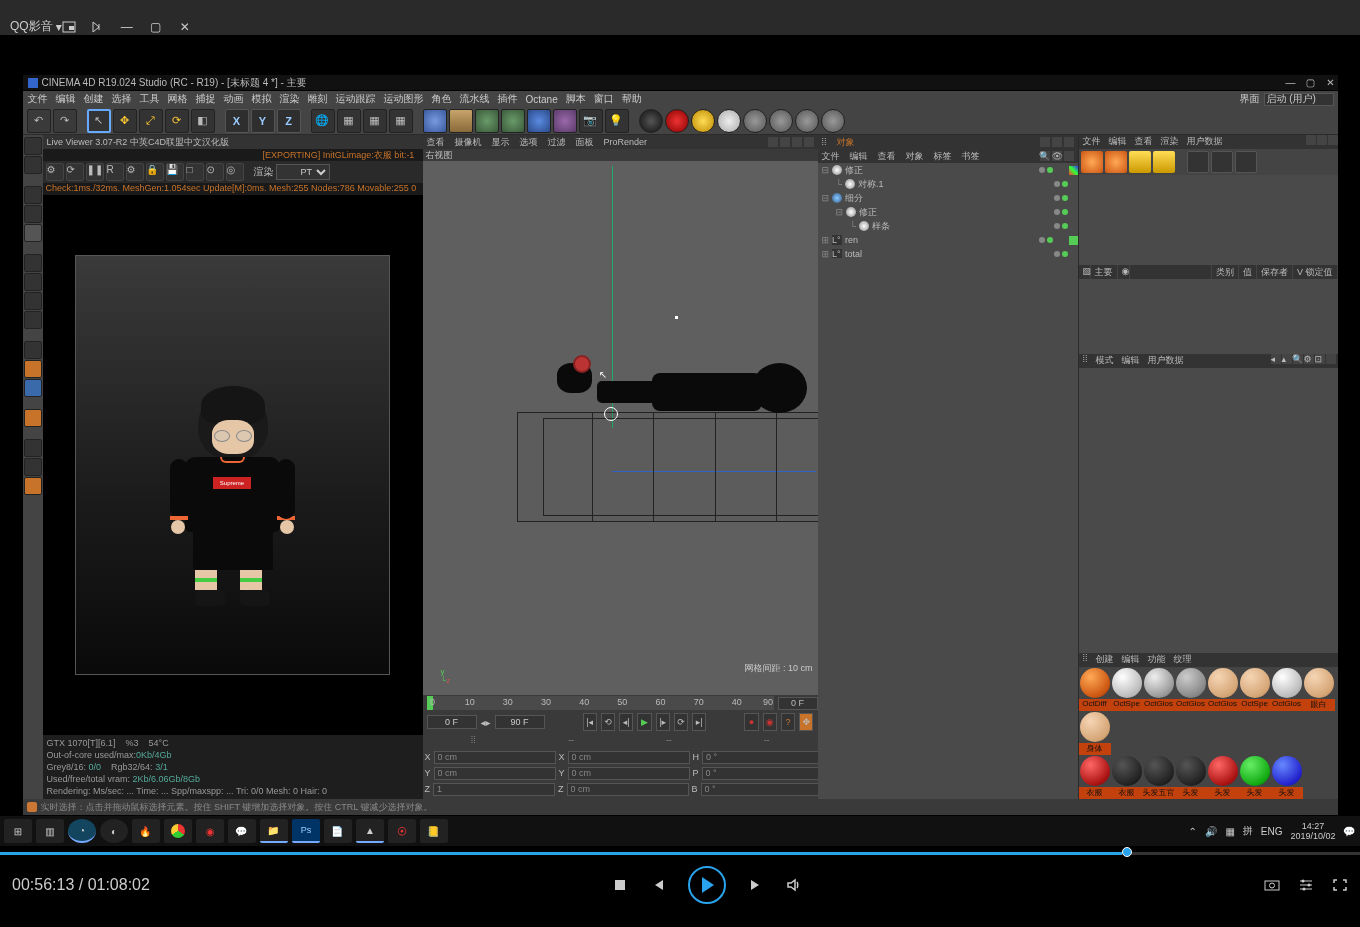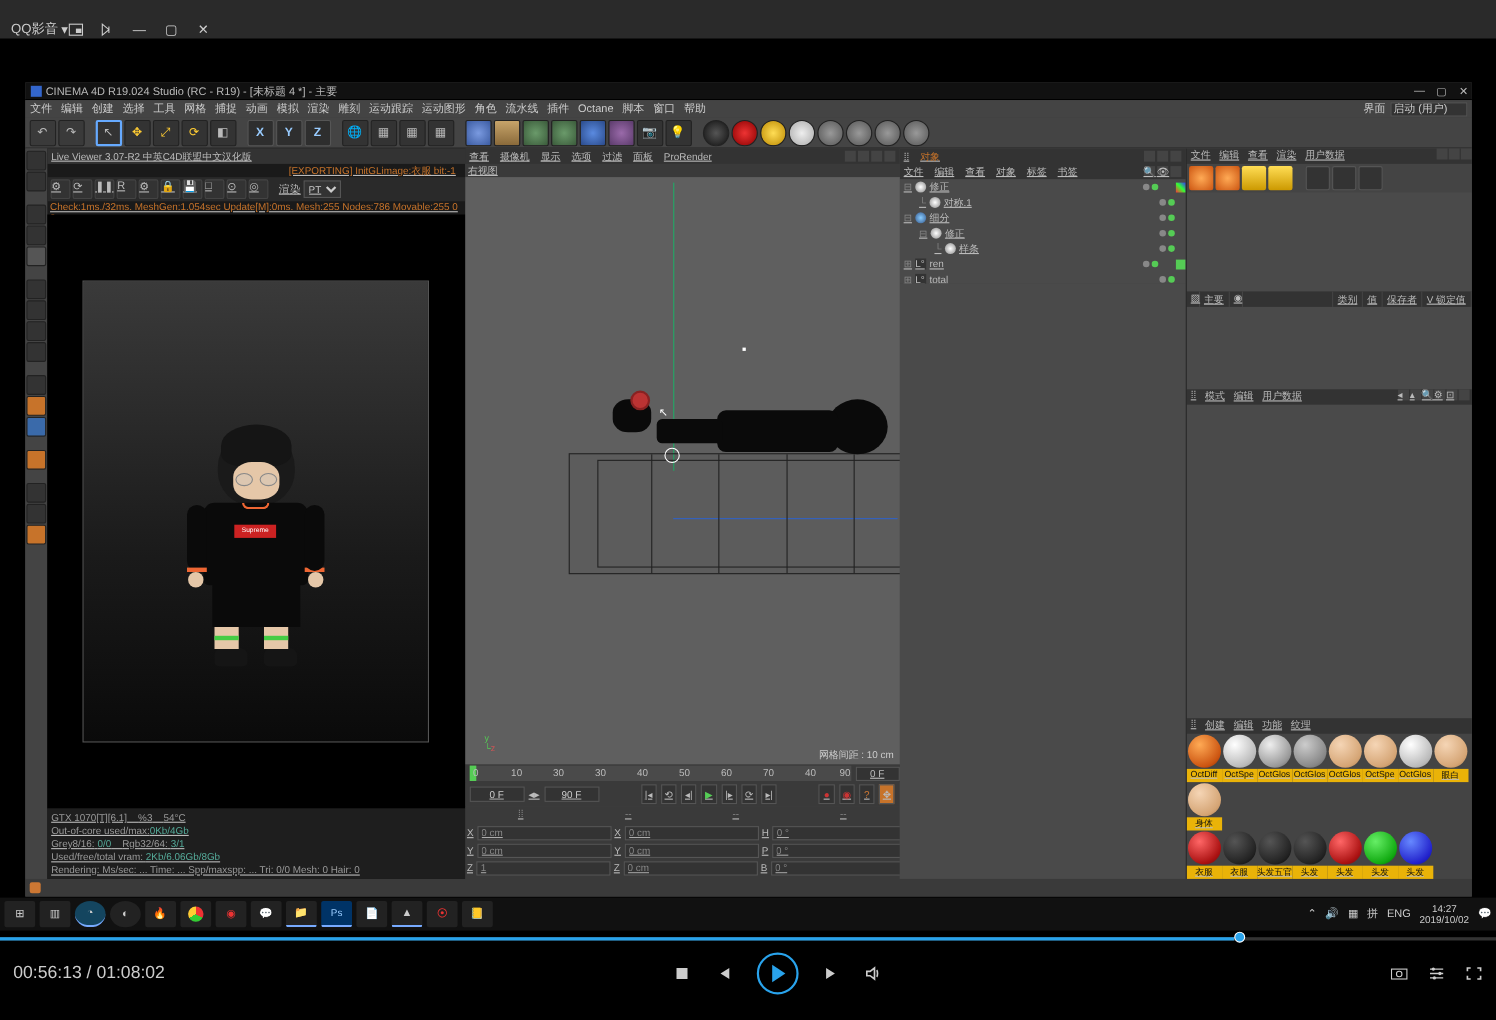--- a/index.html
+++ b/index.html
@@ -41,33 +41,33 @@
 .tool-icon.blue{background:radial-gradient(#5a8ae0,#2a4a8a);}
 .tool-icon.grid{background:#333;}
 .tool-icon.light{background:#333;}
 .tool-icon.rblack{background:radial-gradient(#555,#111);border-radius:50%;}
 .tool-icon.rred{background:radial-gradient(#e33,#800);border-radius:50%;}
 .tool-icon.rsun{background:radial-gradient(#fd5,#b80);border-radius:50%;}
 .tool-icon.rwhite{background:radial-gradient(#eee,#aaa);border-radius:50%;}
 .tool-icon.rgrey{background:radial-gradient(#999,#555);border-radius:50%;}
 
 
-.c4d-body { display:flex; height: calc(100% - 76px); text-decoration: underline; }
+.c4d-body { display:flex; height: calc(100% - 76px); }
 .left-tool { width:20px; background:#444; display:flex; flex-direction:column; gap:1px; padding-top:2px;}
 .left-tool .lt { width:18px; height:18px; margin:0 auto; background:#333; border:1px solid #222; border-radius:2px;}
 .left-tool .lt.or{background:#c7732a;}
 .left-tool .lt.bl{background:#3a6aaa;}
 .left-tool .sep{height:10px;}
 
 
 .live { width:380px; background:#1a1a1a; display:flex; flex-direction:column;}
 .live-head{height:14px;background:#333;color:#bbb;font-size:9px;padding-left:4px;display:flex;align-items:center;}
 .live-tool{height:22px;background:#2a2a2a;display:flex;align-items:center;gap:2px;padding:0 3px;}
 .live-tool .lt{width:18px;height:18px;background:#333;border:1px solid #444;border-radius:2px;}
-.live-tool select{background:#333;border:1px solid #555;color:#ccc;font-size:9px;height:16px;}
+.live-tool select{background:#333;border:1px solid #555;color:#ccc;font-size:9px;height:16px;padding-left:20px;}
 .live-info{height:12px;font-size:9px;color:#c7732a;padding-left:3px;}
 .live-info2{height:12px;font-size:9px;color:#c7732a;padding-left:3px;}
 .live-render{flex:1;background:#000;display:flex;align-items:center;justify-content:center;padding:30px;}
 .render-box{width:315px;height:420px;border:1px solid #555;background:linear-gradient(#3a3a3a,#1a1a1a 60%,#0a0a0a);position:relative;}
 .character{position:absolute;left:50%;top:58%;transform:translate(-50%,-50%);width:110px;}
 .char-head{width:70px;height:70px;background:#1a1a1a;border-radius:50% 50% 45% 45%;margin:0 auto;position:relative;}
 .char-hair{position:absolute;top:-4px;left:3px;right:3px;height:38px;background:#151515;border-radius:50% 50% 30% 30%;}
 .char-face{position:absolute;top:30px;left:14px;right:14px;height:34px;background:#e5c7a8;border-radius:40%;}
 .char-glasses{position:absolute;top:40px;left:16px;right:16px;height:12px;display:flex;justify-content:space-between;}
 .char-glasses span{width:16px;height:12px;border:1px solid #888;border-radius:50%;background:rgba(200,200,200,0.3);}
@@ -108,21 +108,21 @@
 .vp-fig-body{position:absolute;right:45px;top:20px;width:110px;height:38px;background:#0a0a0a;border-radius:8px;}
 .vp-fig-leg{position:absolute;right:150px;top:28px;width:60px;height:22px;background:#0a0a0a;border-radius:5px;}
 .vp-fig-shoe{position:absolute;left:0;top:10px;width:35px;height:30px;background:#0a0a0a;border-radius:40%;}
 .vp-fig-red{position:absolute;left:16px;top:2px;width:18px;height:18px;background:#b33;border-radius:50%;border:2px solid #822;}
 .vp-mouse{position:absolute;left:24px;top:12px;color:#fff;font-size:10px;}
 .vp-box{position:absolute;left:24%;top:47%;width:335px;height:110px;border:1px solid #222;background:rgba(0,0,0,0.03);}
 .vp-box-inner{position:absolute;top:5px;left:25px;right:25px;bottom:5px;border:1px solid #222;}
 .vp-box-v{position:absolute;top:0;bottom:0;width:1px;background:#222;}
 .vp-axis-gizmo{position:absolute;left:18px;bottom:10px;font-size:8px;color:#5c5;}
 .vp-axis-gizmo .x{color:#c55;}
-.vp-status{position:absolute;right:5px;bottom:2px;font-size:9px;color:#ccc;}
+.vp-status{position:absolute;right:5px;bottom:20px;font-size:9px;color:#ccc;}
 
 .timeline{height:16px;background:#3a3a3a;display:flex;align-items:center;font-size:9px;position:relative;}
 .tl-track{flex:1;height:14px;background:#4a4a4a;position:relative;margin:0 4px;}
 .tl-mark{position:absolute;top:0;bottom:0;width:6px;background:#5c5;left:0;}
 .timeline span{position:absolute;top:1px;}
 .tl-rightbox{width:40px;height:13px;background:#333;border:1px solid #555;text-align:center;}
 
 .play-row{height:22px;background:#3a3a3a;display:flex;align-items:center;gap:4px;padding:0 4px;}
 .play-row input{width:50px;height:14px;background:#333;border:1px solid #555;color:#ccc;font-size:9px;text-align:center;}
 .play-row .gap{flex:0 0 30px;}
@@ -162,21 +162,21 @@
 .attr-tabs{height:14px;background:#333;display:flex;gap:8px;padding-left:4px;font-size:9px;}
 .attr-tabs .r{margin-left:auto;display:flex;gap:1px;padding-right:2px;}
 .attr-tabs .r span{width:10px;height:10px;background:#444;}
 .attr-empty{flex:1;background:#4a4a4a;}
 
 .mat-sect{background:#444;}
 .mat-head{height:14px;background:#333;display:flex;gap:8px;padding-left:4px;font-size:9px;}
 .mat-grid{display:flex;flex-wrap:wrap;}
 .mat{width:32px;}
 .mat .ball{width:30px;height:30px;border-radius:50%;margin:1px;}
-.mat .lbl{height:12px;font-size:8px;background:#eab308;text-align:center;overflow:hidden;color:#111;}
+.mat .lbl{height:12px;font-size:8px;background:#c2410c;text-align:center;overflow:hidden;color:#111;}
 .bg-red{background:radial-gradient(circle at 35% 30%,#f66,#a11 70%,#511);}
 .bg-wht{background:radial-gradient(circle at 35% 30%,#fff,#bbb 70%,#888);}
 .bg-sil{background:radial-gradient(circle at 35% 30%,#eee,#999 70%,#555);}
 .bg-gry{background:radial-gradient(circle at 35% 30%,#ccc,#888 70%,#555);}
 .bg-skn{background:radial-gradient(circle at 35% 30%,#f5d5b5,#d5a575 70%,#a57545);}
 .bg-drk{background:radial-gradient(circle at 35% 30%,#555,#222 70%,#000);}
 .bg-grn{background:radial-gradient(circle at 35% 30%,#6e6,#1a1 70%,#050);}
 .bg-blu{background:radial-gradient(circle at 35% 30%,#68f,#22c 70%,#018);}
 .bg-org{background:radial-gradient(circle at 35% 30%,#fa5,#c51 70%,#820);}
 
@@ -738,20 +738,21 @@
                 <div class="ball bg-blu"></div>
                 <div class="lbl">头发</div>
               </div>
             </div>
      </div>
    </div>
   </div>
 
   <div class="c4d-status">
     <span class="ico"></span>
+    <span>实时选择：点击并拖动鼠标选择元素。按住 SHIFT 键增加选择对象。按住 CTRL 键减少选择对象。</span>
   </div>
  </div>
 </div>
 
 <div class="win-taskbar">
   <div class="task-ico">⊞</div>
   <div class="task-ico">▥</div>
   <div class="task-ico active" style="background:#14455f;border-radius:50%;">◔</div>
   <div class="task-ico" style="background:#222;border-radius:50%;">◐</div>
   <div class="task-ico">🔥</div>

